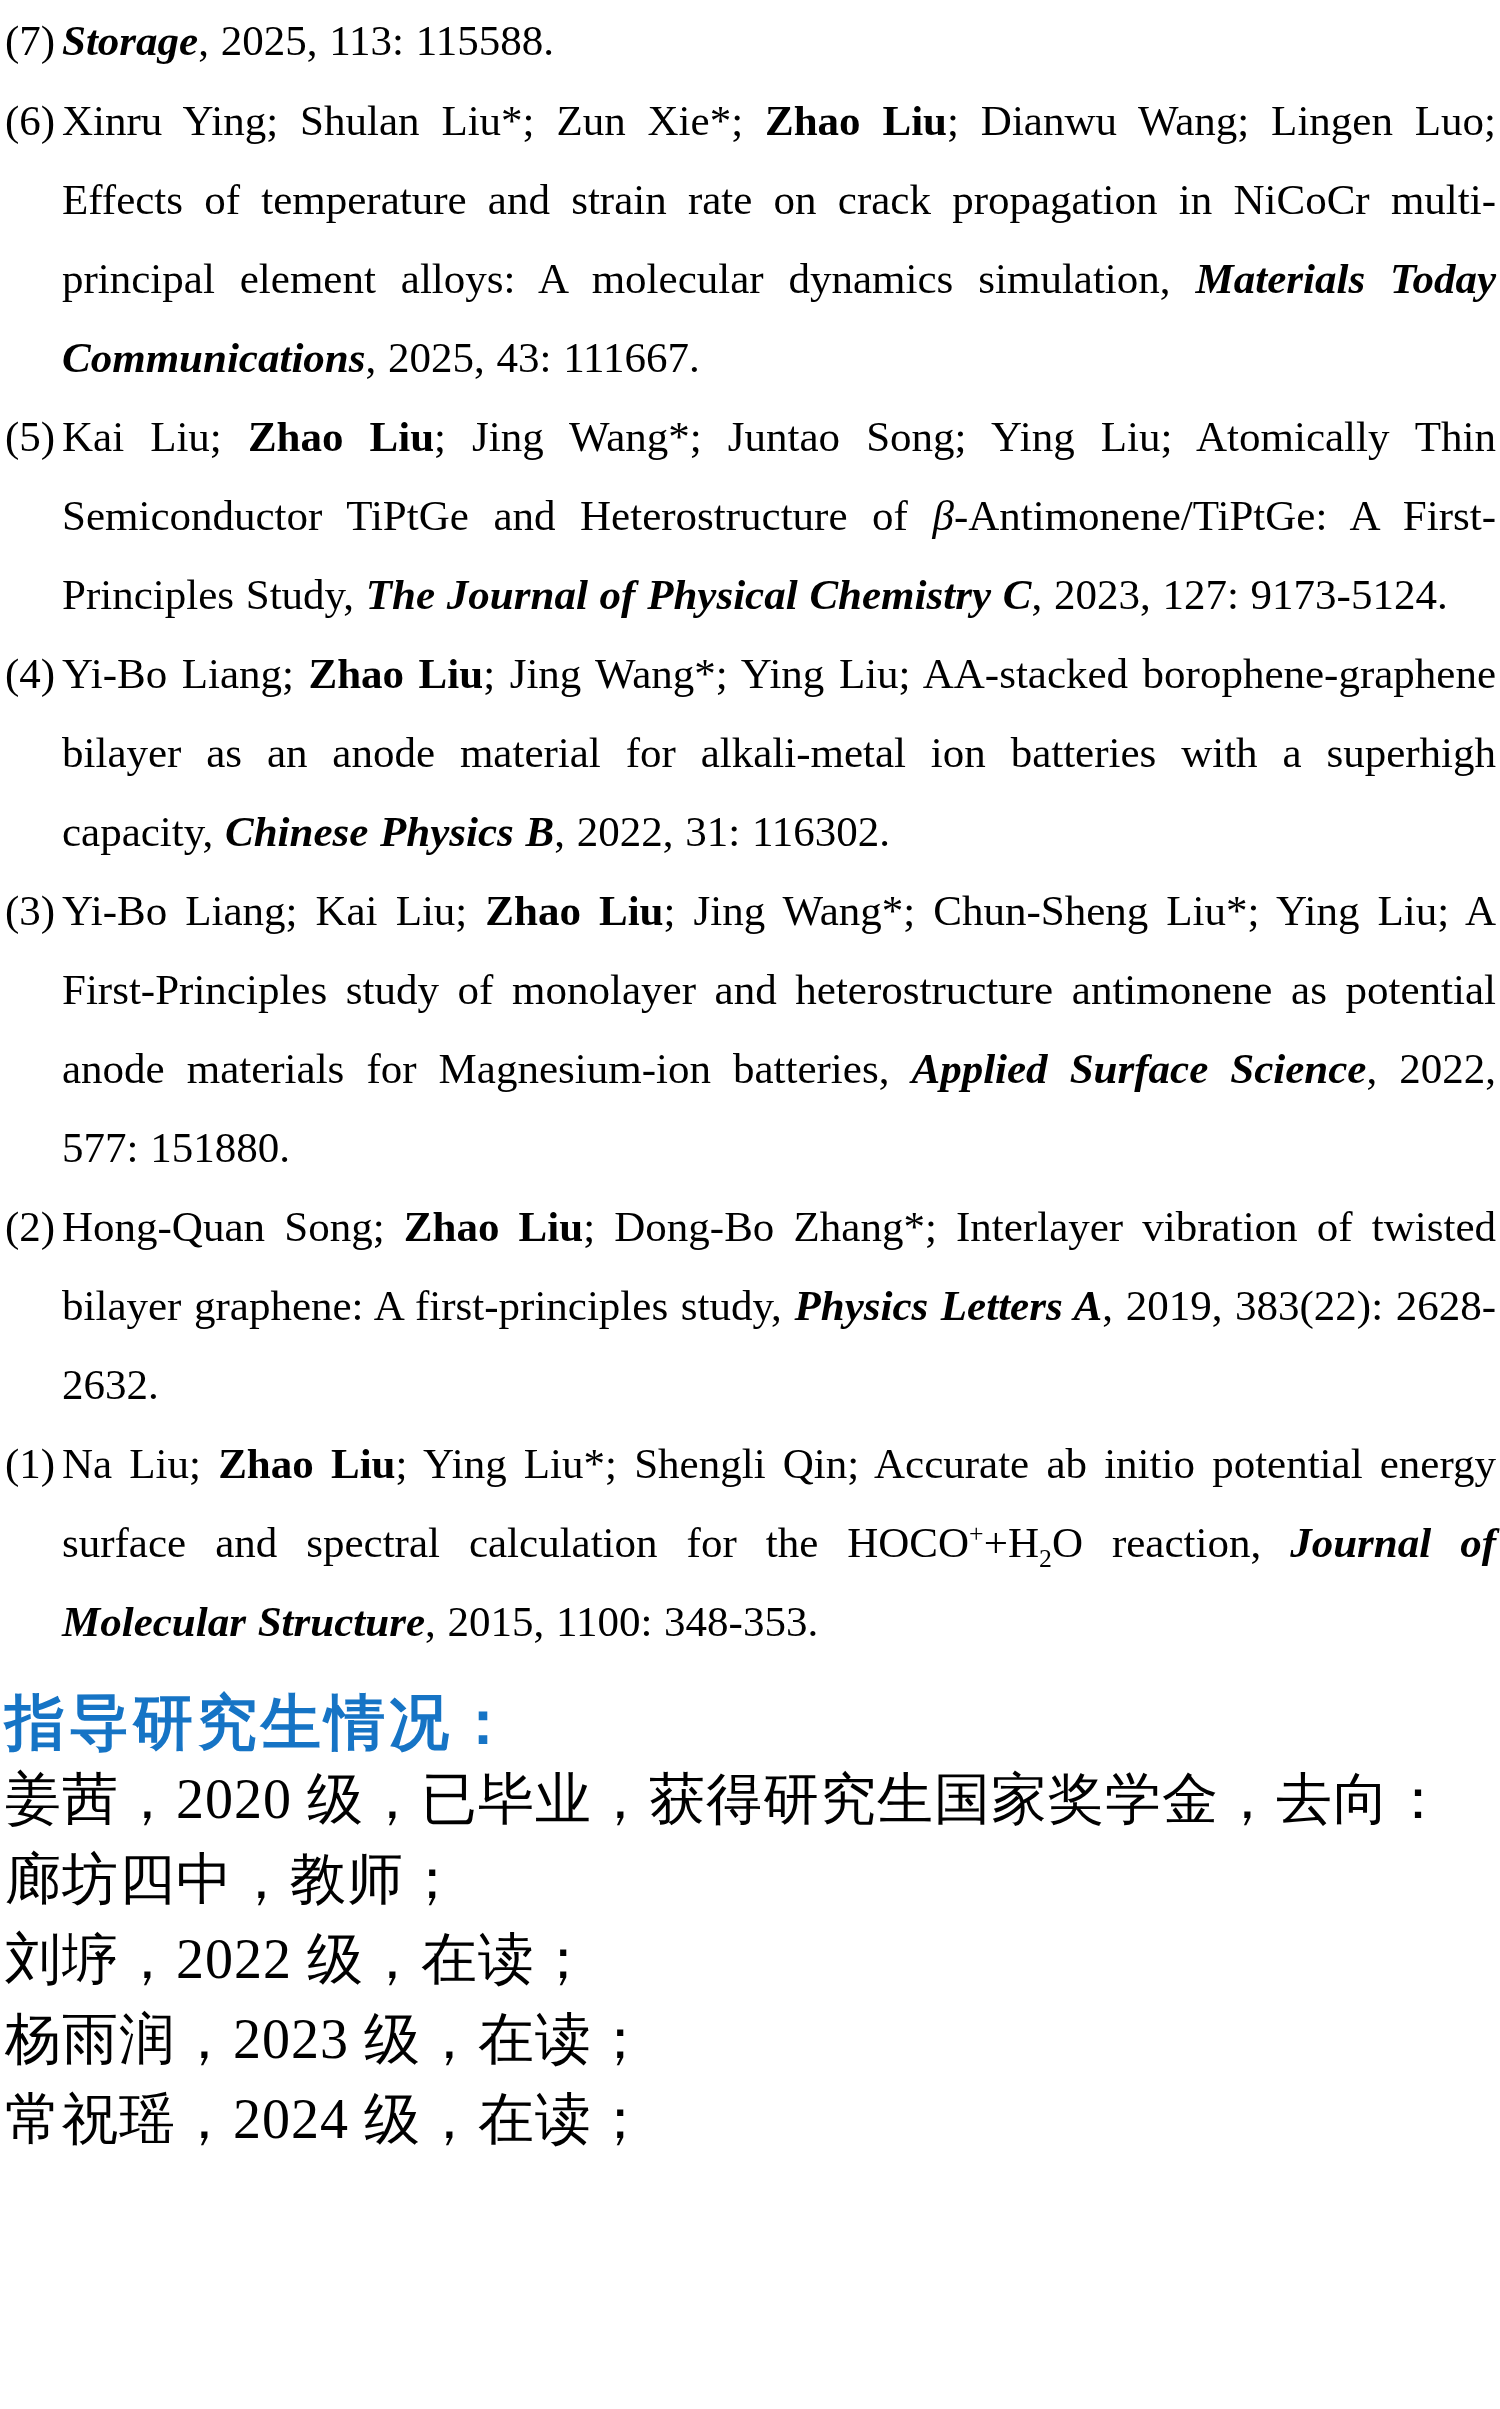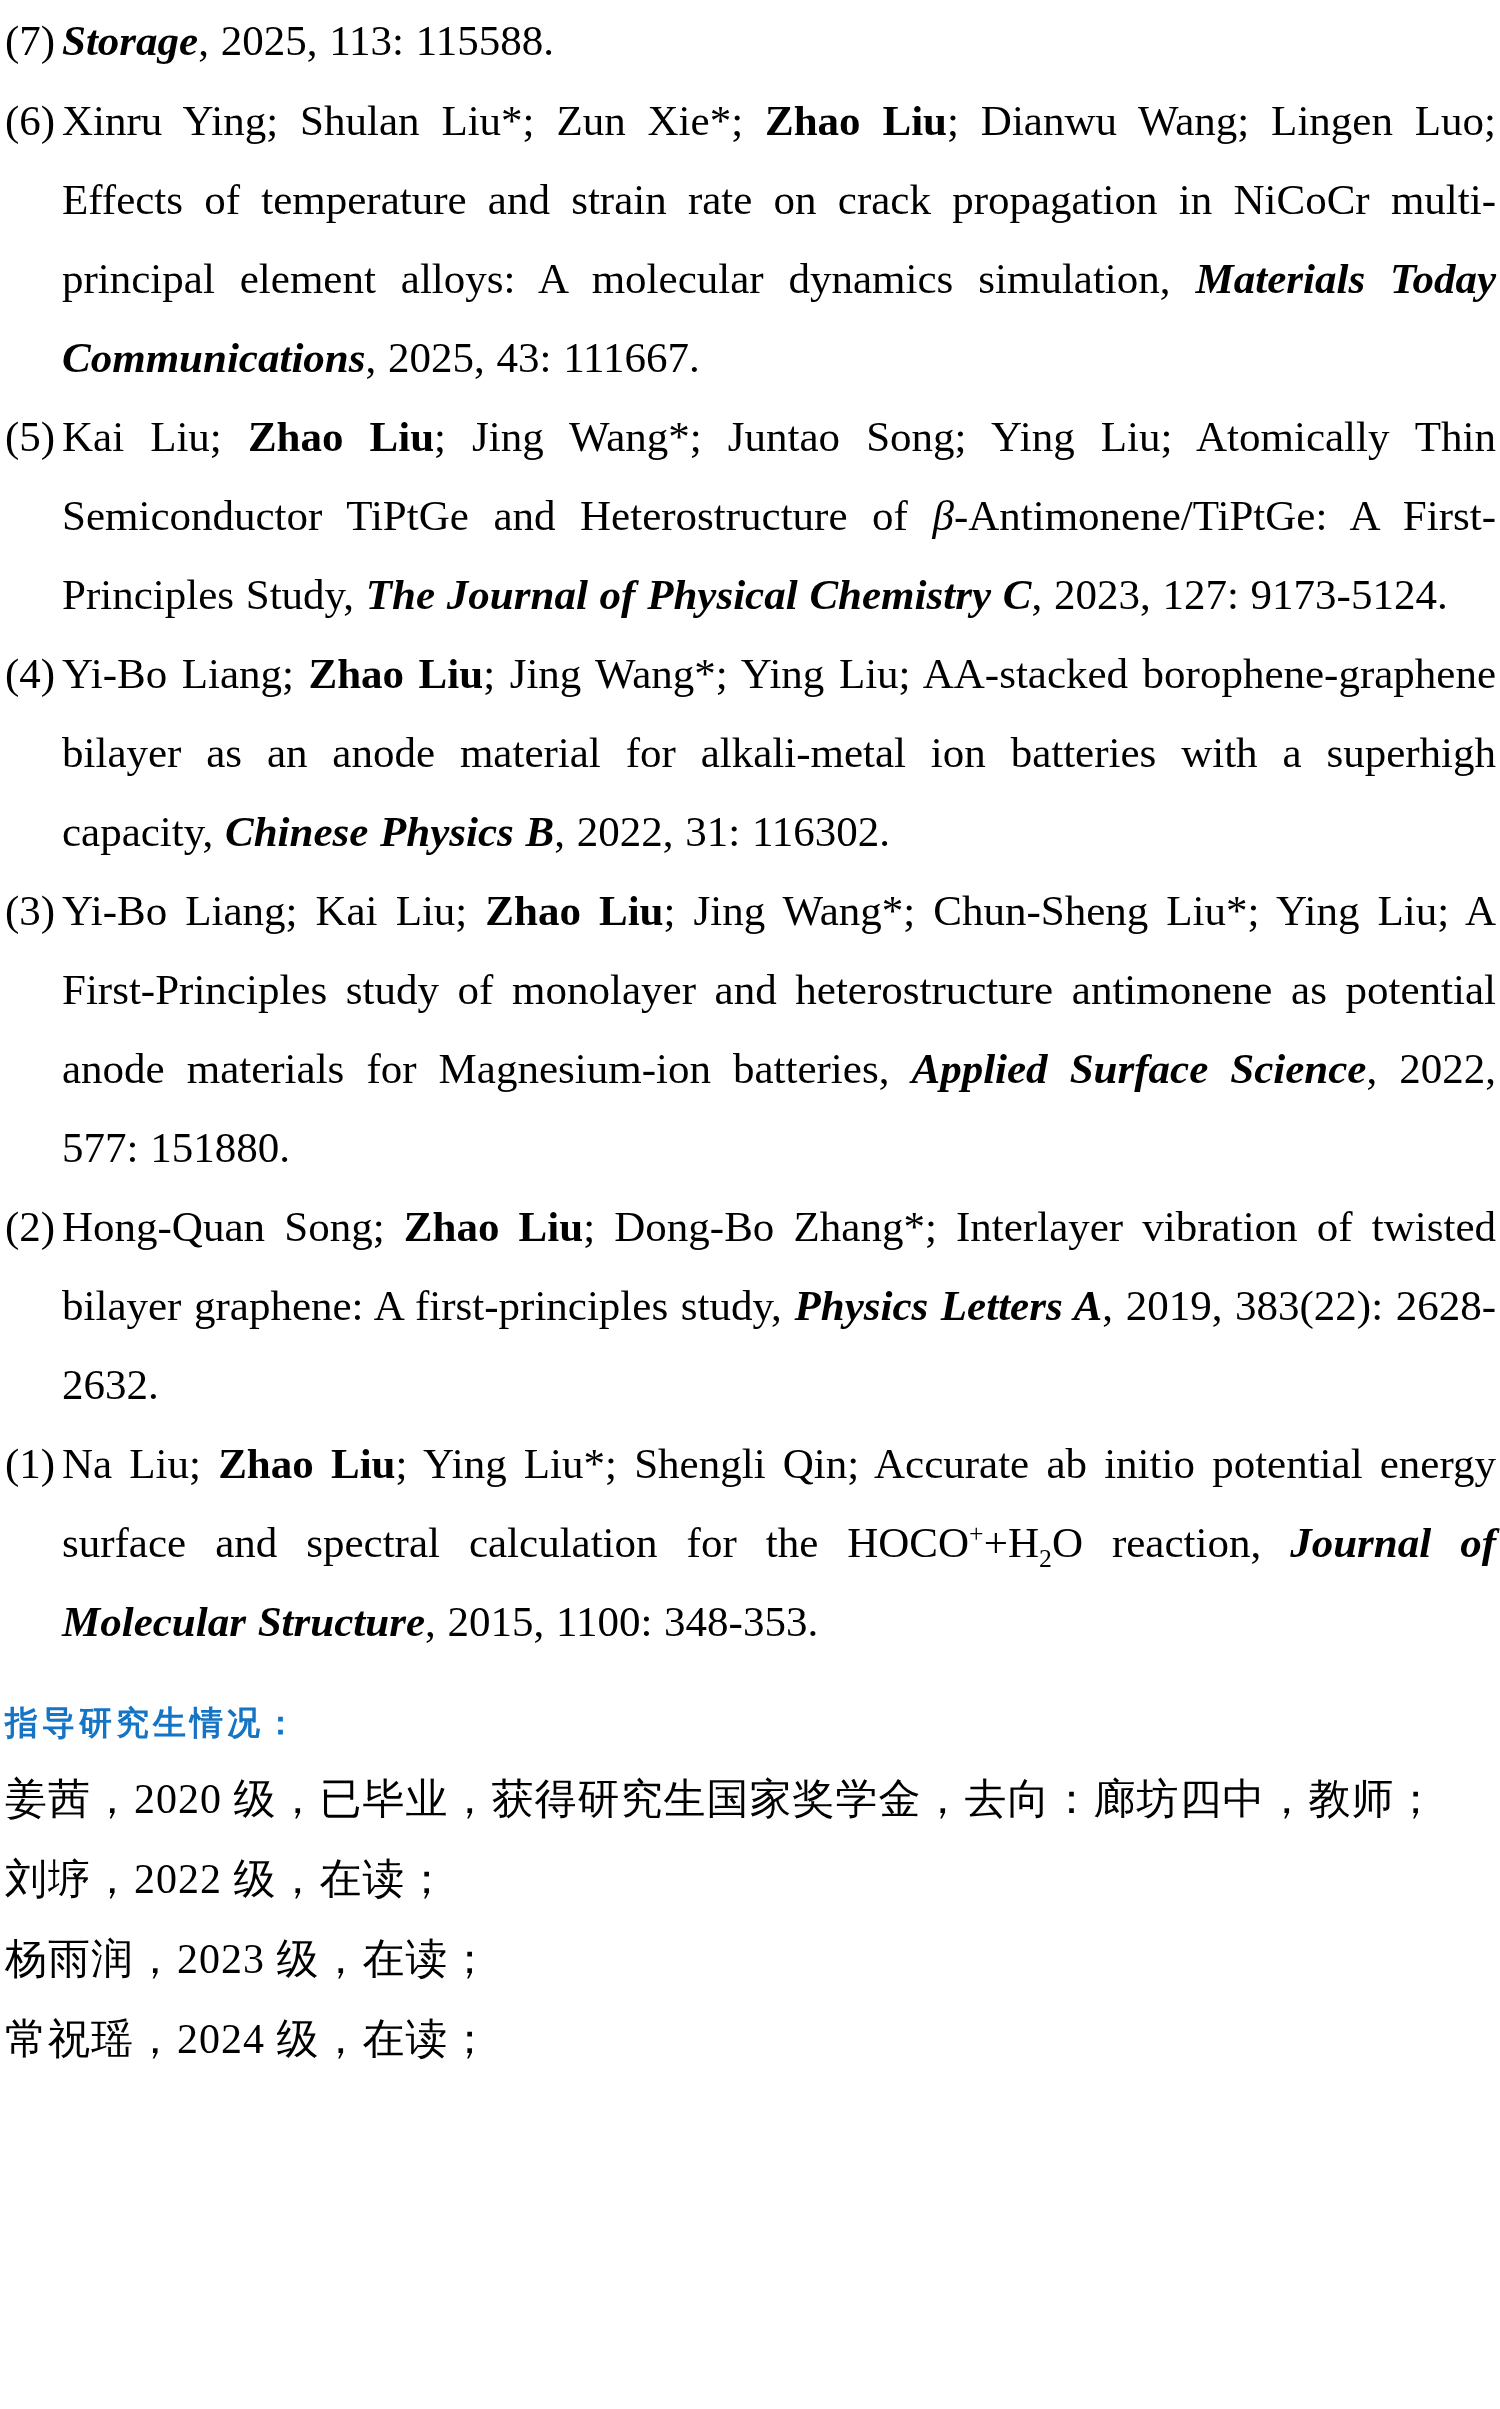--- a/index.html
+++ b/index.html
@@ -58,28 +58,28 @@
   }
   .pub-item.has-tail .pub-tail { display: block; }
   .b  { font-weight: bold; }
   .i  { font-style: italic; }
   .bi { font-weight: bold; font-style: italic; }
   .sup { vertical-align: super; font-size: 0.6em; line-height: 0; }
   .sub { vertical-align: sub;  font-size: 0.6em; line-height: 0; }
   
   .sup-heading {
     margin: 26px 0 0 0;
-    font-size: 33px;
+    font-size: 60px;
     line-height: 72px;
     font-weight: bold;
     letter-spacing: 4px;
   }
   .students { margin: 0; }
   .student {
-    font-size: 42px;
+    font-size: 56px;
     line-height: 80px;
     letter-spacing: 1px;
   }
 </style>
 </head>
 <body>
 
 <div class="page" style="color: rgb(0, 0, 0);">
   <ol class="pub-list">
   <li class="pub-item tight has-tail">

